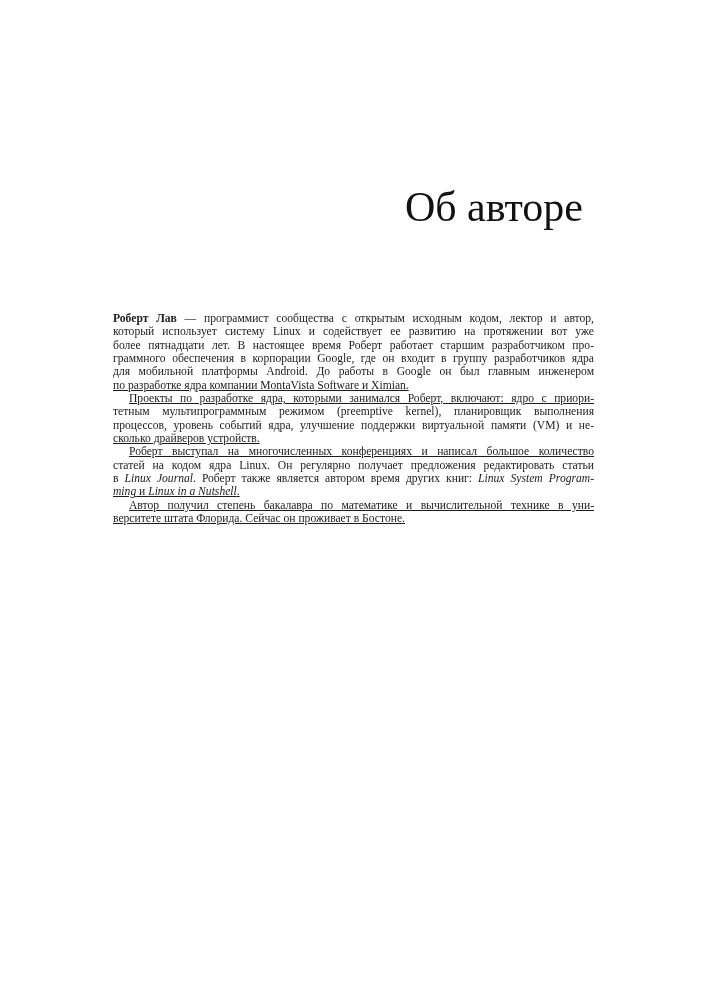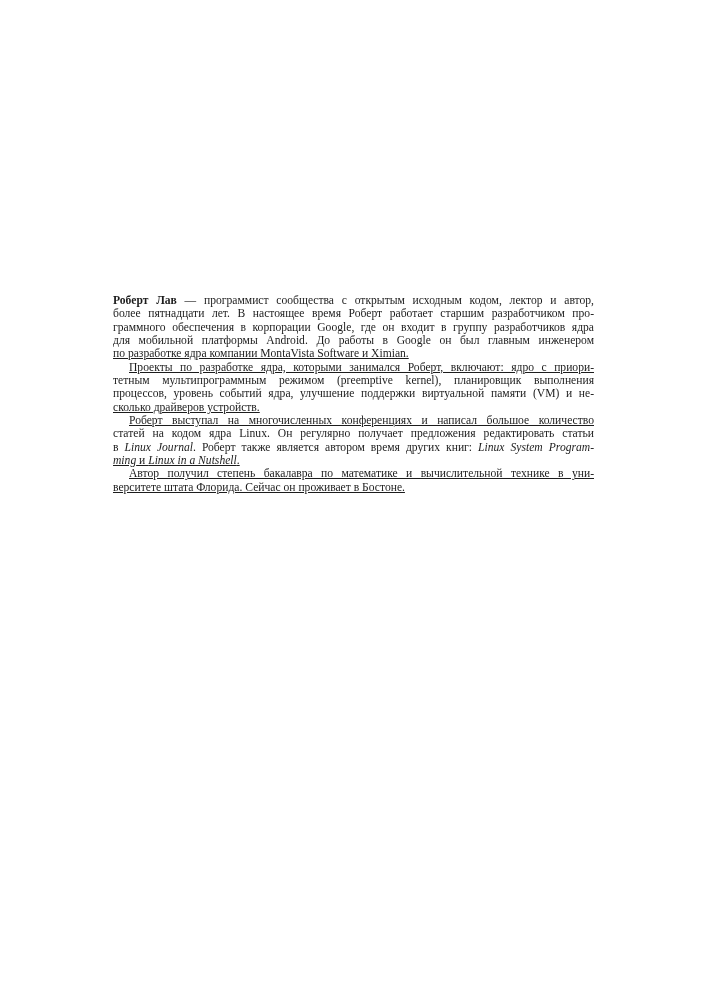--- a/index.html
+++ b/index.html
@@ -30,21 +30,21 @@
       font-weight: normal;
       line-height: 1;
       margin: 0;
       letter-spacing: 0px;
       color: #111111;
       white-space: nowrap;
     }
     .body-text {
       position: absolute;
       left: 113px;
-      top: 294px;
+      top: 312px;
       width: 481px;
       font-size: 11.6px;
       line-height: 13.35px;
       text-align: justify;
       color: #1c1c1c;
     }
     .body-text p {
       margin: 0;
       text-indent: 0;
     }
@@ -64,24 +64,26 @@
       padding-left: 16px;
       text-decoration: underline;
     }
     .bold { font-weight: bold; }
     .ital { font-style: italic; margin-top: 24px; }
   </style>
 </head>
 <body>
 
 <div class="page">
+  <h1 class="title">Об авторе</h1>
 
   <div class="body-text" id="bio">
       <p>
         <span class="line"><span class="bold">Роберт Лав</span><span> — программист сообщества с открытым исходным кодом, лектор и автор,</span></span>
+        <span class="line"><span>который использует систему Linux и содействует ее развитию на протяжении вот уже</span></span>
         <span class="line"><span>более пятнадцати лет. В настоящее время Роберт работает старшим разработчиком про-</span></span>
         <span class="line"><span>граммного обеспечения в корпорации Google, где он входит в группу разработчиков ядра</span></span>
         <span class="line"><span>для мобильной платформы Android. До работы в Google он был главным инженером</span></span>
         <span class="line last"><span>по разработке ядра компании MontaVista Software и Ximian.</span></span>
       </p>
       <p>
         <span class="line ind"><span>Проекты по разработке ядра, которыми занимался Роберт, включают: ядро с приори-</span></span>
         <span class="line"><span>тетным мультипрограммным режимом (preemptive kernel), планировщик выполнения</span></span>
         <span class="line"><span>процессов, уровень событий ядра, улучшение поддержки виртуальной памяти (VM) и не-</span></span>
         <span class="line last"><span>сколько драйверов устройств.</span></span>

